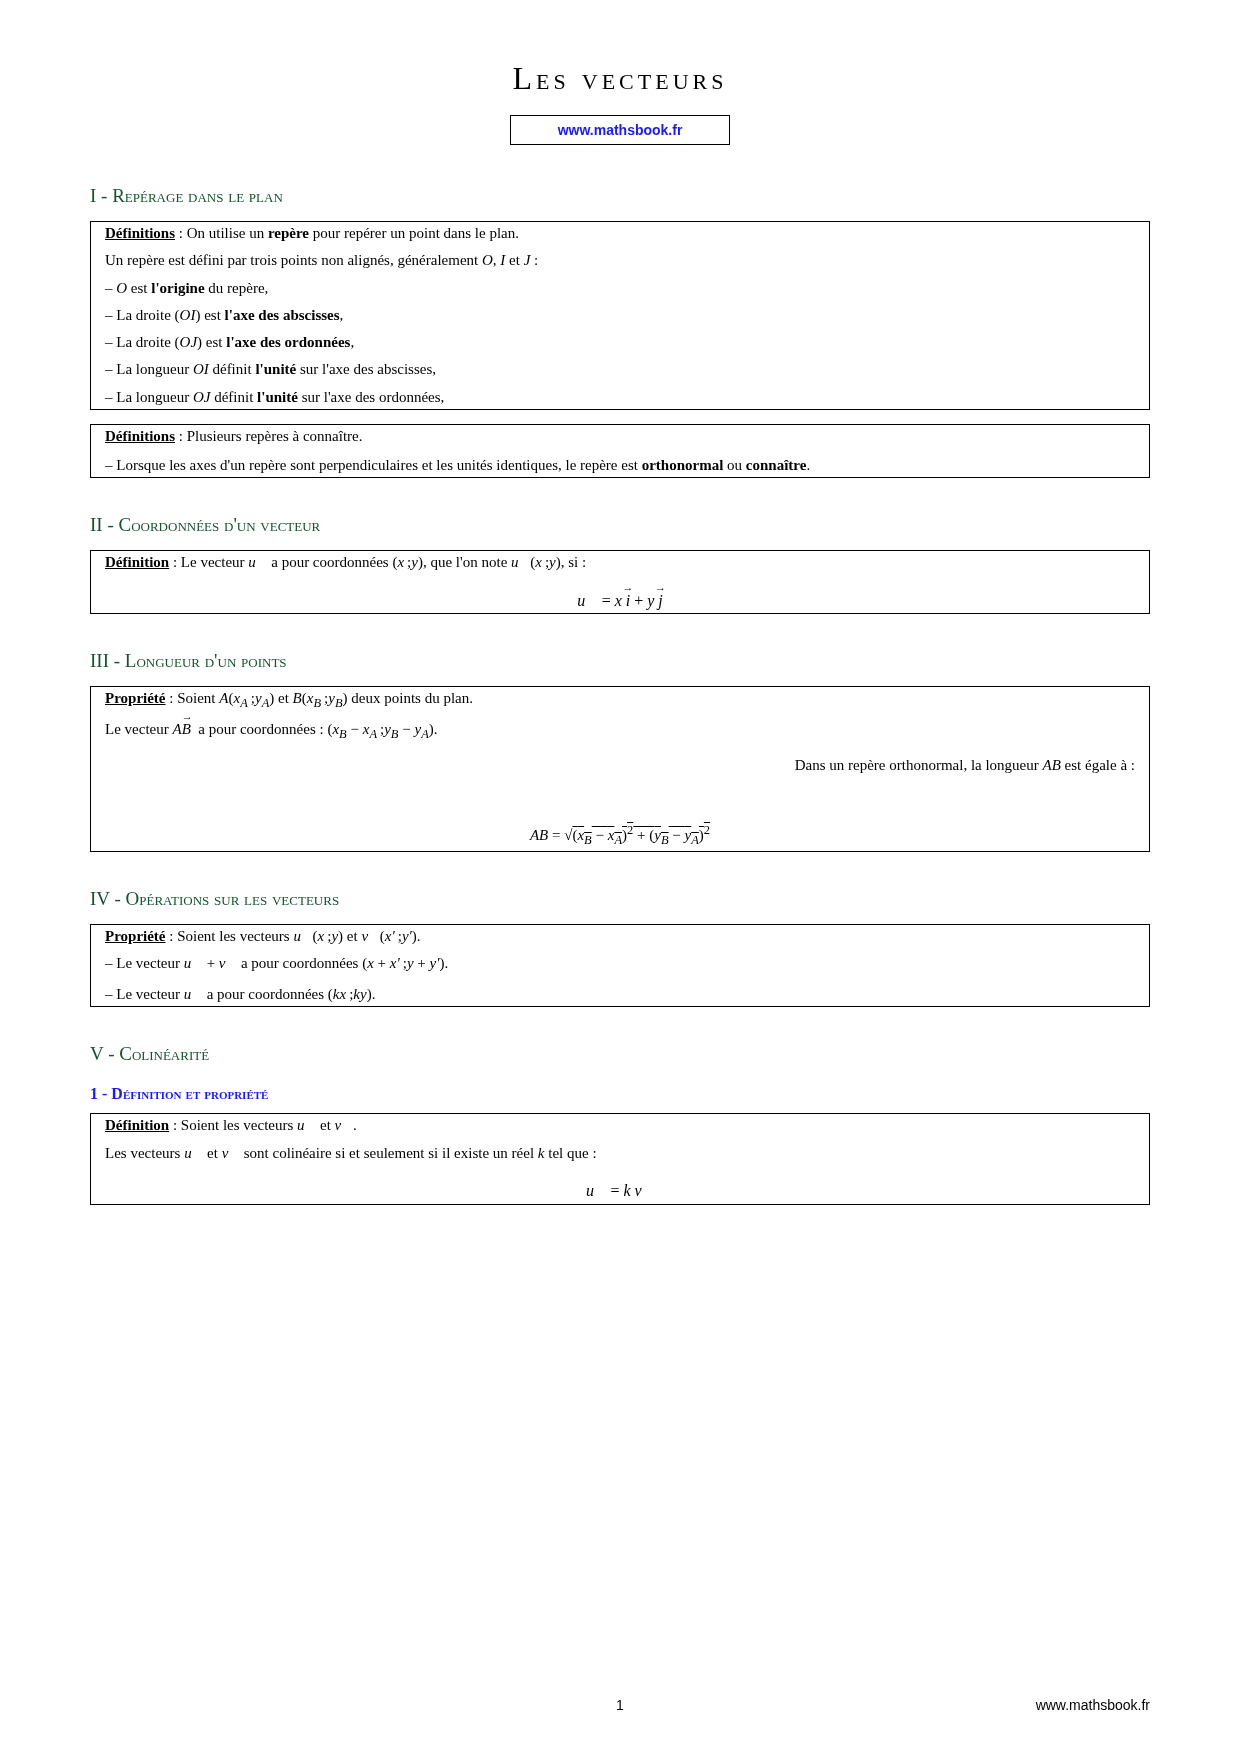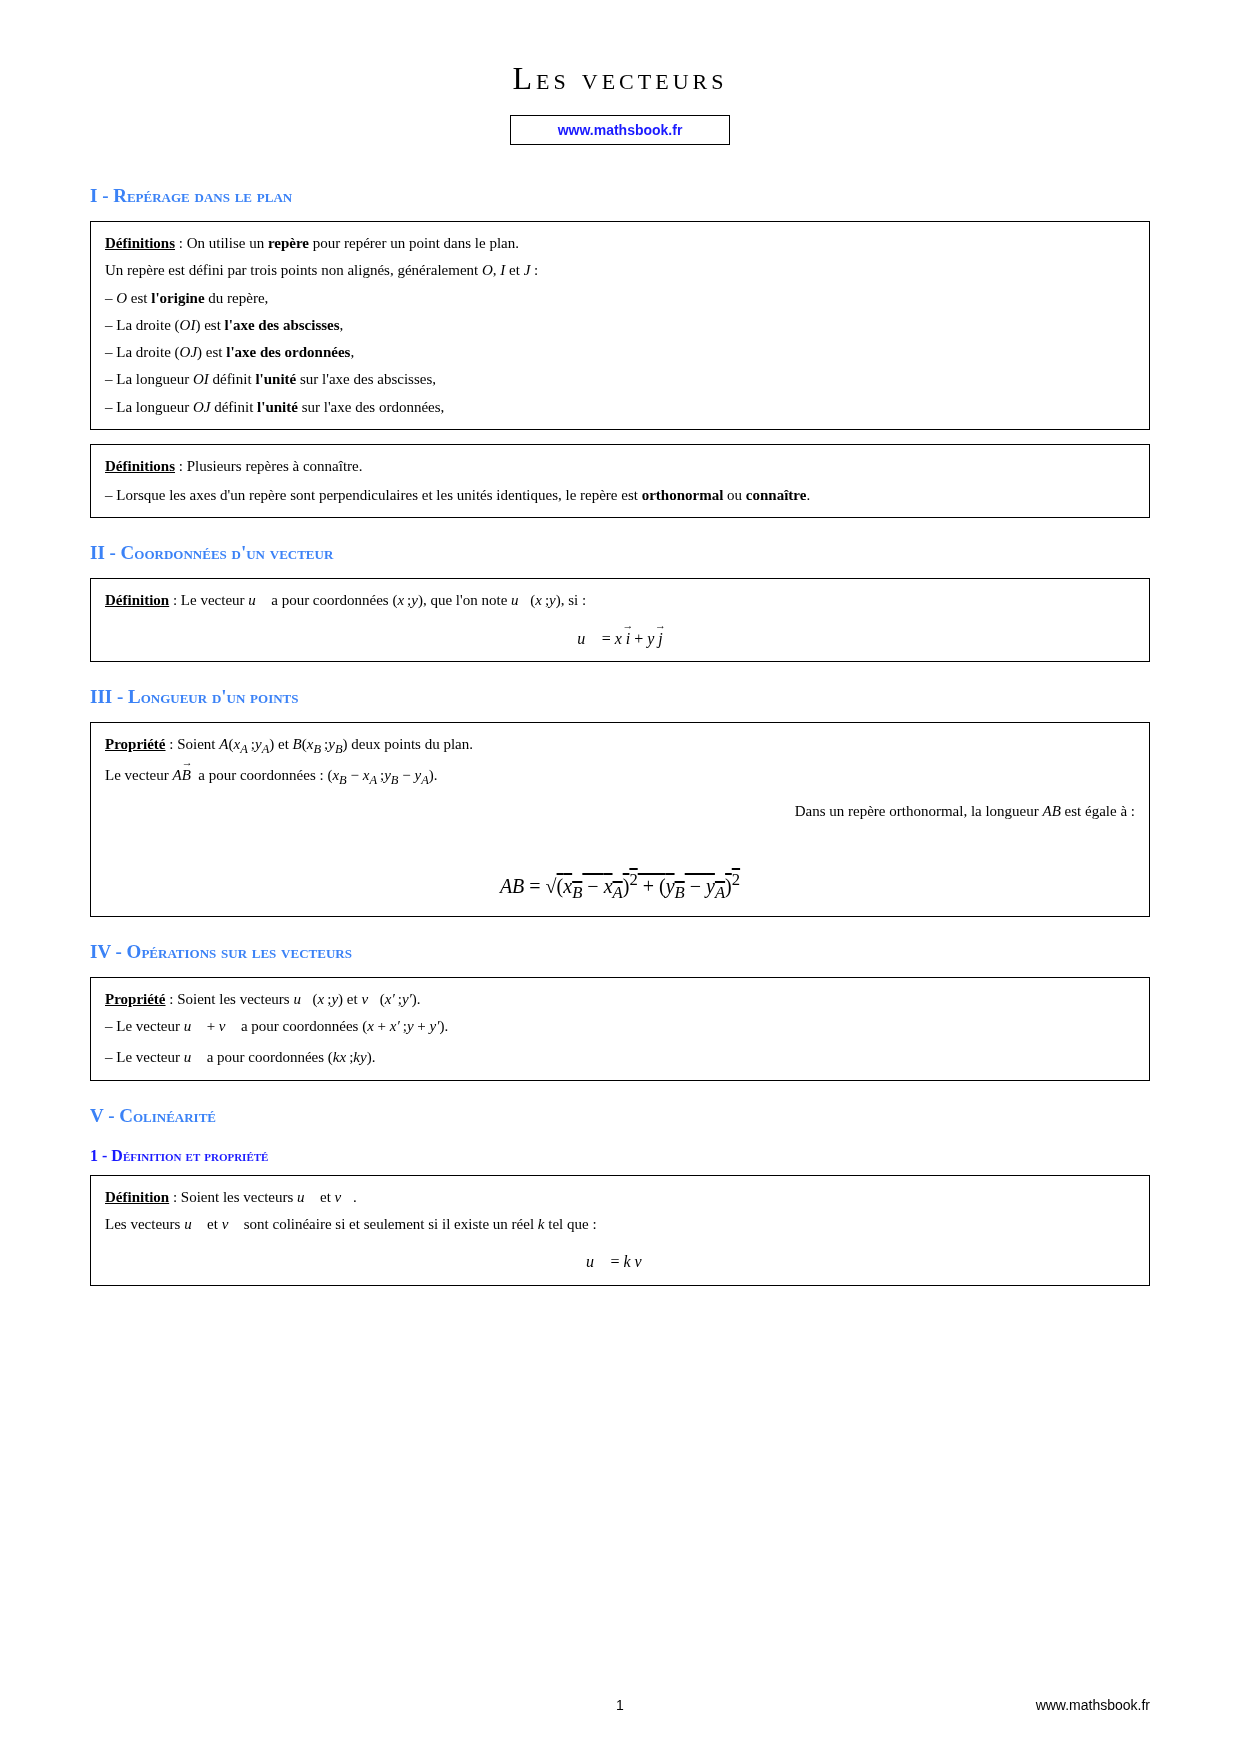--- a/index.html
+++ b/index.html
@@ -34,39 +34,39 @@
       font-size: 14px;
       font-family: Arial, sans-serif;
       font-weight: bold;
       color: #1a1aff;
     }
 
     
     .section-heading {
       font-size: 19px;
       font-variant: small-caps;
-      color: #3b82f6;
-      font-weight: bold;
+      color: #14532d;
+      font-weight: normal;
       margin-bottom: 14px;
-      margin-top: 24px;
+      margin-top: 36px;
     }
 
     .subsection-heading {
       font-size: 16px;
       font-variant: small-caps;
       color: #1a1aff;
       font-weight: bold;
       margin-bottom: 10px;
       margin-top: 20px;
     }
 
     
     .content-box {
       border: 1.5px solid #000;
-      padding: 10px 14px;
+      padding: 0 14px;
       margin-bottom: 14px;
     }
 
     .content-box p, .content-box div {
       margin-bottom: 4px;
       line-height: 1.55;
     }
 
     .content-box p:last-child, .content-box div:last-child {
       margin-bottom: 0;
@@ -111,21 +111,21 @@
     .footer-center {
       position: absolute;
       bottom: 40px;
       left: 50%;
       transform: translateX(-50%);
       font-size: 14px;
       font-family: Arial, sans-serif;
     }
 
     .sqrt-formula {
-      font-size: 20px;
+      font-size: 15px;
       margin-top: 44px;
     }
 
     
     .box-line {
       display: block;
       line-height: 1.6;
     }
 
     

